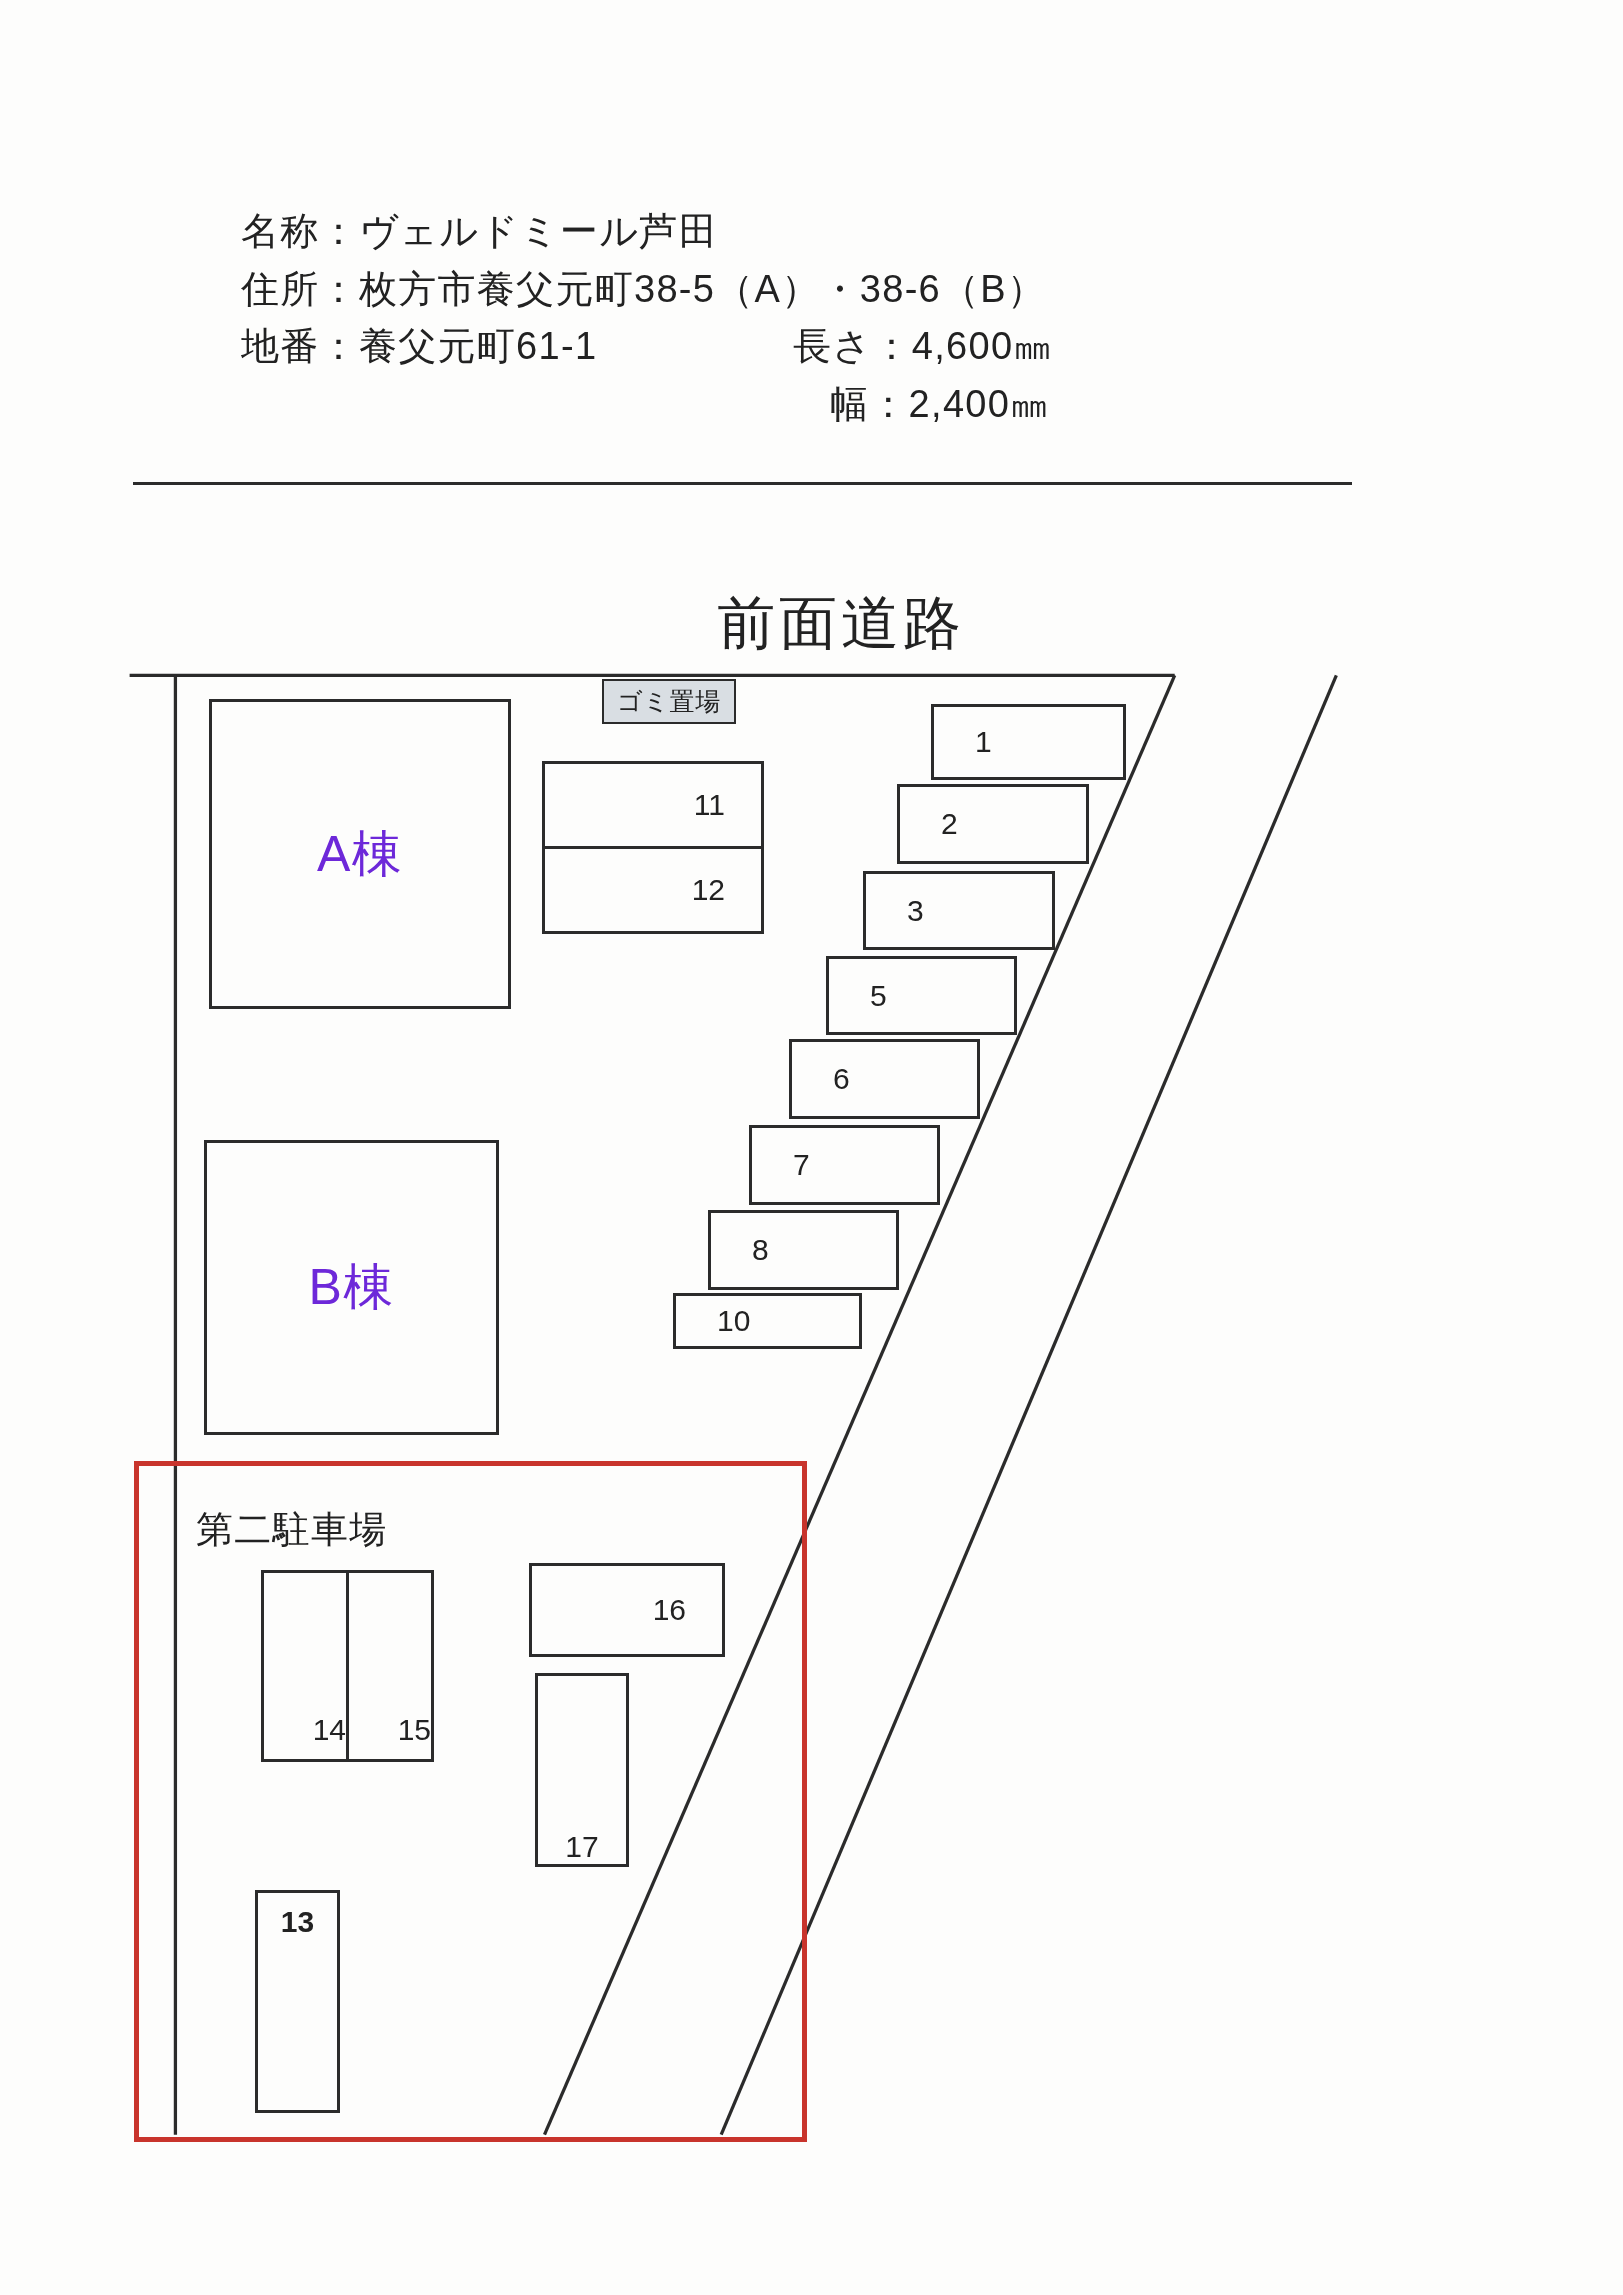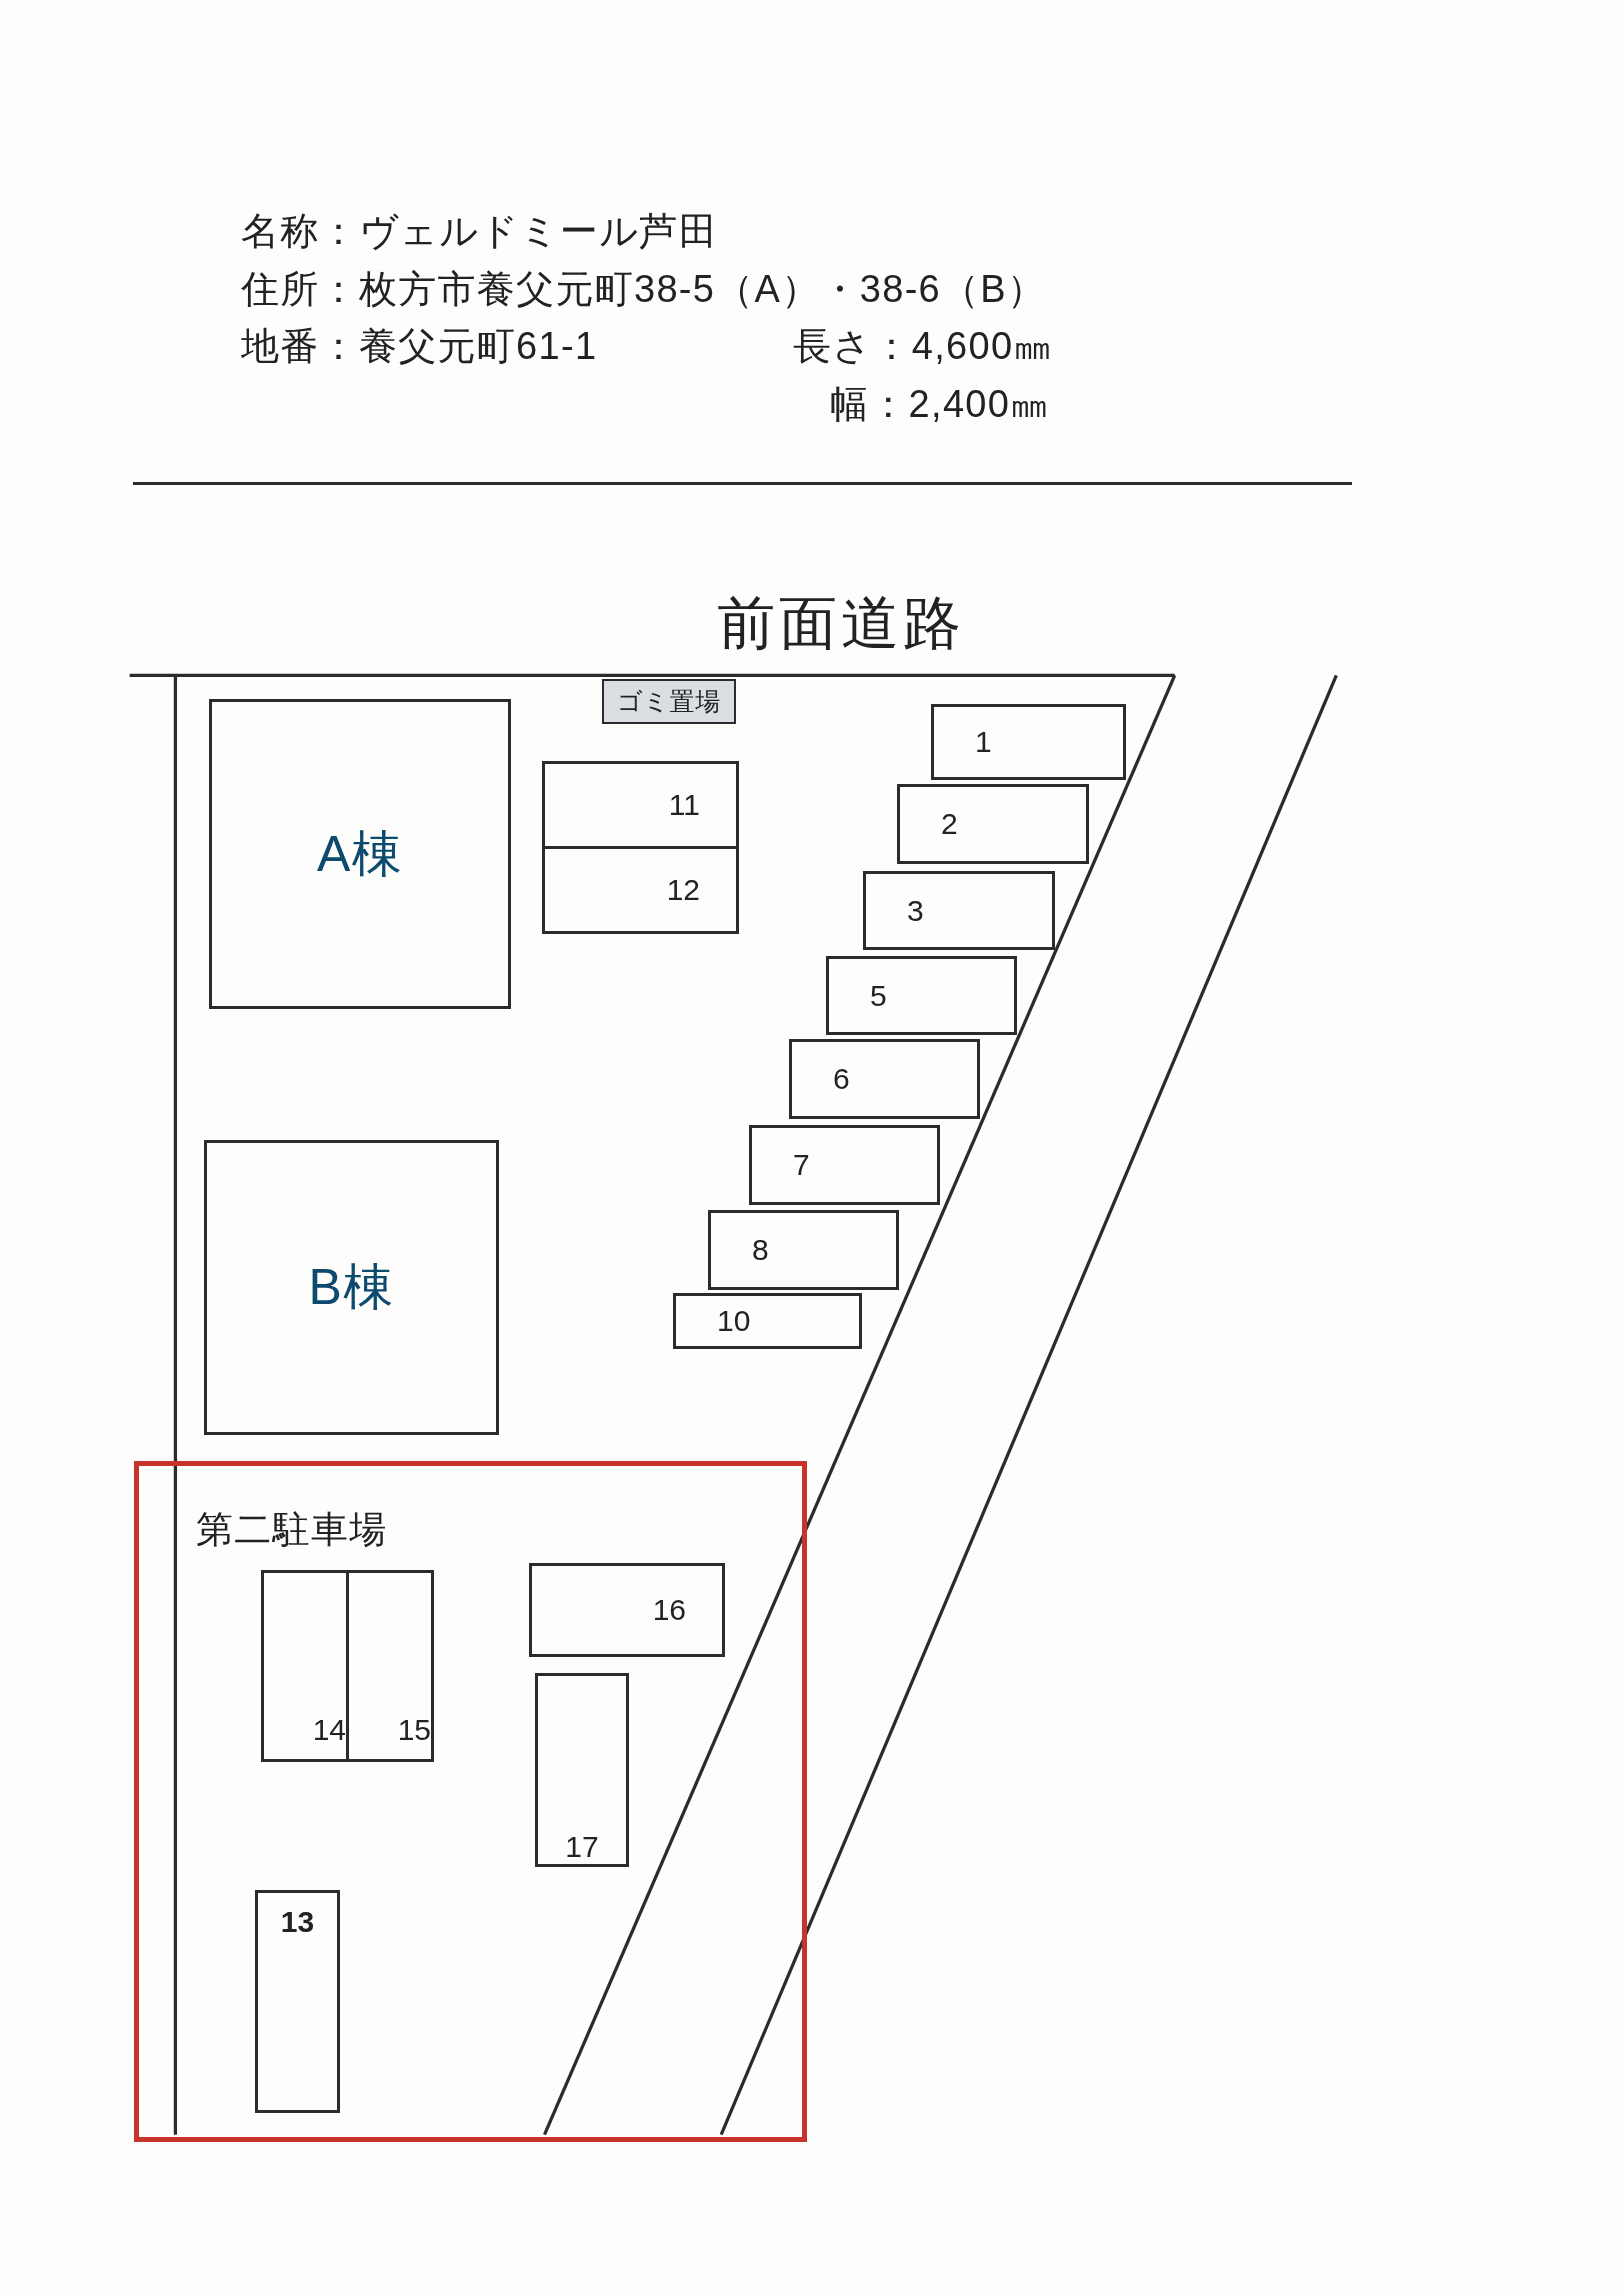--- a/index.html
+++ b/index.html
@@ -17,21 +17,21 @@
   .rule { position:absolute; background:#2b2b2b; }
 
   .road-title { position:absolute; font-size:58px; letter-spacing:3.9px; color:#222; transform:translateX(-50%); white-space:nowrap; }
 
   svg.lines { position:absolute; left:0; top:0; }
 
   
   .building {
     position:absolute; border:3.9px solid #2b2b2b; background:#fdfdfc;
     display:flex; align-items:center; justify-content:center;
-    font-size:50px; letter-spacing:1.3px; color:#0c4a6e;
+    font-size:50px; letter-spacing:1.3px; color:#6d28d9;
   }
   .space {
     position:absolute; border:3.3px solid #2b2b2b; background:#fdfdfc;
     display:flex; font-size:30px; color:#222;
   }
   .space.num-mid    { align-items:center; justify-content:flex-start; padding-left:41px; }
   .space.num-right  { align-items:center; justify-content:flex-end; padding-right:36px; }
   .space.num-bottom { align-items:flex-end; justify-content:center; padding-bottom:0; }
   .space.num-top    { align-items:flex-start; justify-content:center; padding-top:11.8px; }
 
@@ -78,21 +78,21 @@
     <span>ゴミ置場</span>
   </div>
 
   <div class="building" style="left:209px; top:699px; width:302px; height:310px;">
     <span>A棟</span>
   </div>
   <div class="building" style="left:204px; top:1140px; width:295px; height:295px;">
     <span>B棟</span>
   </div>
 
-  <div class="vpair" style="left:542px; top:761px; width:197px; height:173px;">
+  <div class="vpair" style="left:542px; top:761px; width:222px; height:173px;">
     <div class="vcell">
       <span>11</span>
     </div>
     <div class="vcell">
       <span>12</span>
     </div>
   </div>
 
   <div class="space num-mid" style="left:931px; top:704px; width:195px; height:76px;">
     <span>1</span>

